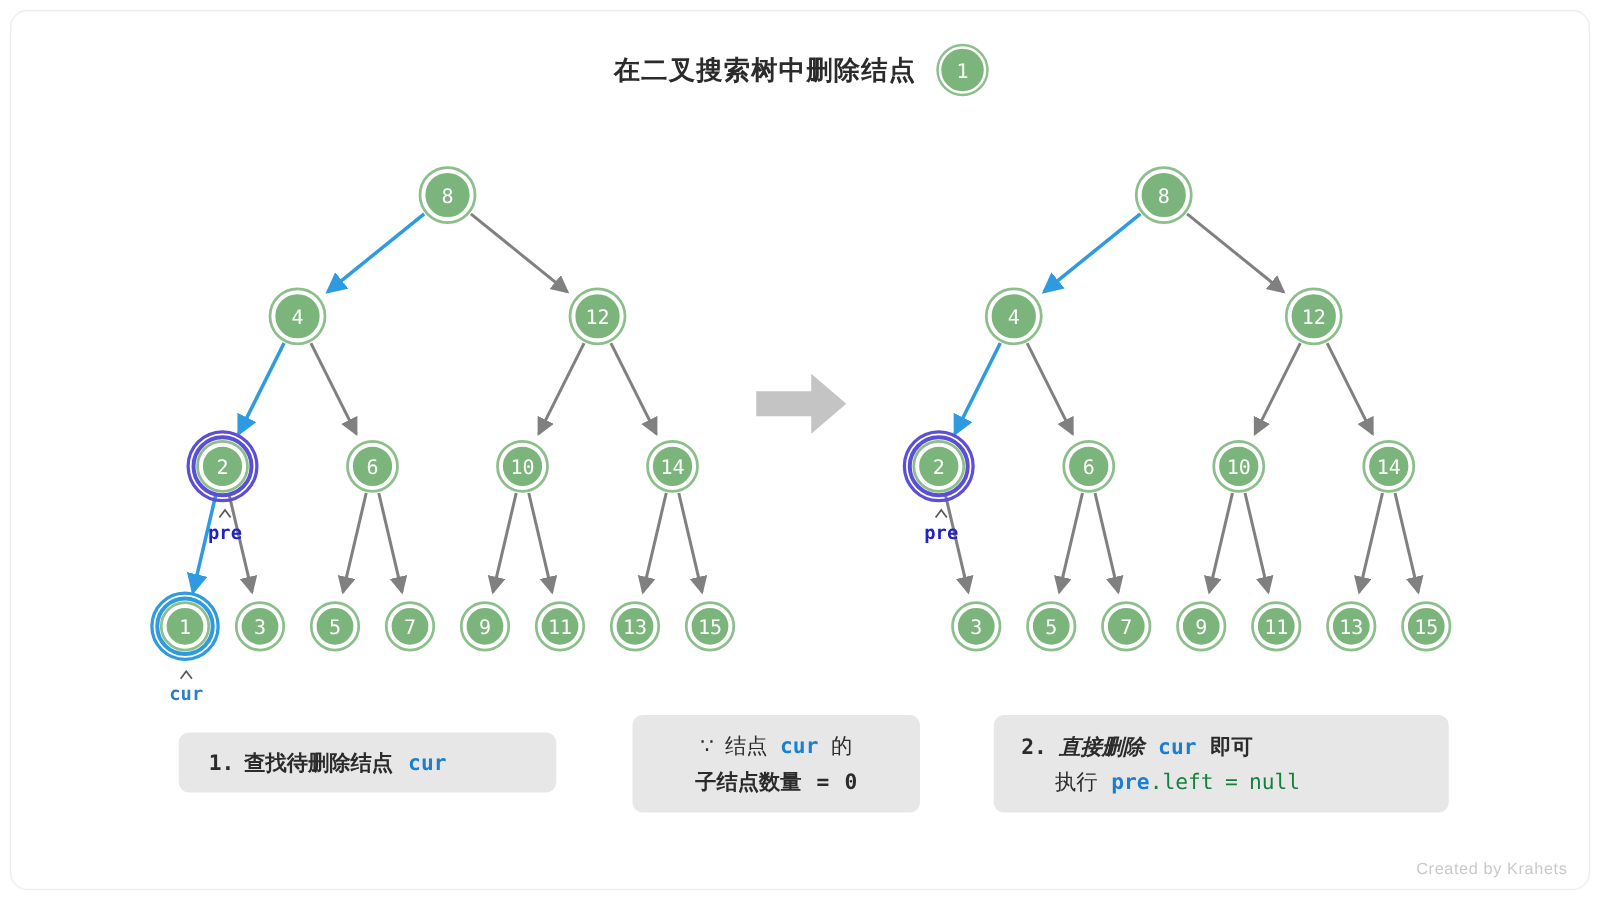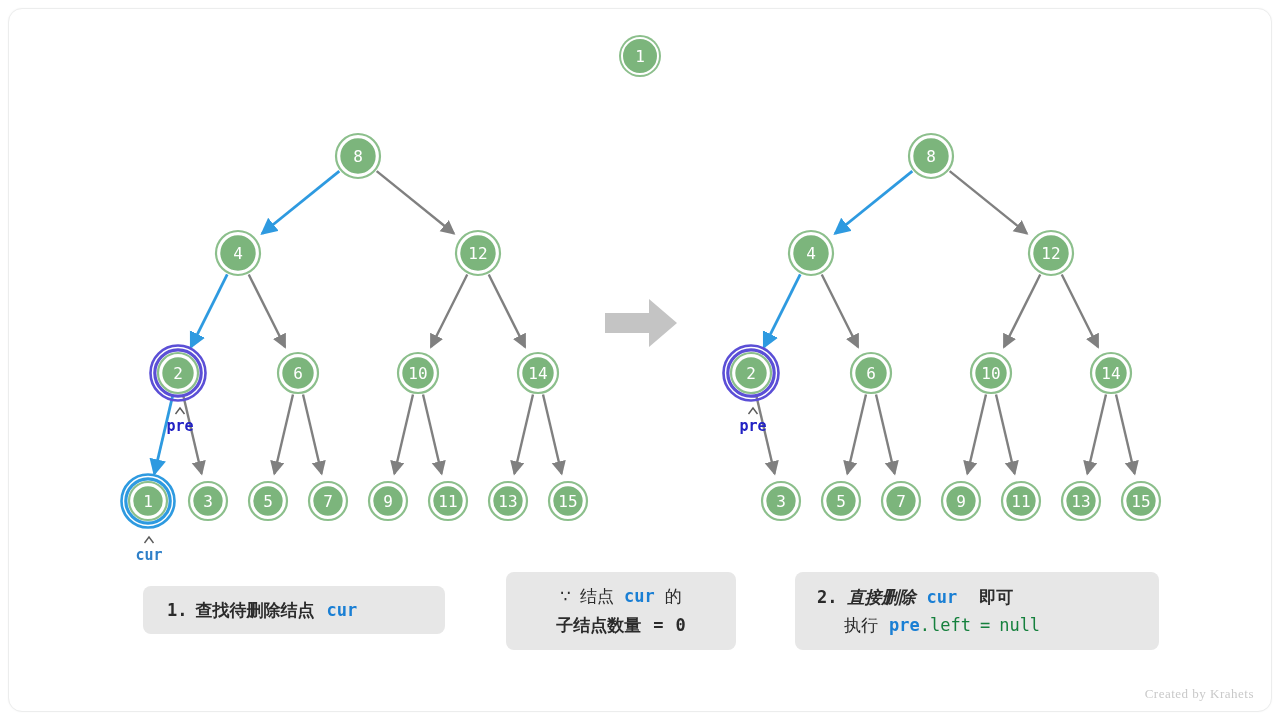--- a/index.html
+++ b/index.html
@@ -181,33 +181,34 @@
     width: 364px;
     height: 78px;
     padding-left: 22px;
   }
 
   
   #footer {
     position: absolute;
     right: 26px;
     bottom: 18px;
-    font-family: Liberation Serif, serif;
+    font-family: Liberation Sans, sans-serif;
     font-size: 13px;
     color: #c9c9c9;
     letter-spacing: 0.5px;
   }
 </style>
 </head>
 <body>
 
 <div id="stage">
   <div id="card"></div>
 
   <div id="title-row">
+    <div id="title-text">在二叉搜索树中删除结点</div>
     <div id="title-badge">1</div>
   </div>
 
   <svg id="diagram" viewBox="0 0 1280 720" xmlns="http://www.w3.org/2000/svg">
     <defs>
       <marker id="ah-gray" markerWidth="7" markerHeight="7" refX="5.2" refY="3" orient="auto">
         <path d="M0,0 L6,3 L0,6 z" fill="#808080"></path>
       </marker>
       <marker id="ah-blue" markerWidth="7" markerHeight="7" refX="5.2" refY="3" orient="auto">
         <path d="M0,0 L6,3 L0,6 z" fill="#2e9ae0"></path>
@@ -444,21 +445,21 @@
       <span class="mono-dark" style="margin-left:12px;">=</span>
       <span class="mono-dark" style="margin-left:12px;">0</span>
     </div>
   </div>
 
   <div class="caption" id="caption-right">
     <div class="cap-line">
       <span class="mono-dark">2.</span>
       <span class="zh" style="margin-left:10px;font-style:italic;">直接删除</span>
       <span class="mono-blue" style="margin-left:11px;">cur</span>
-      <span class="zh" style="margin-left:22px;">即可</span>
+      <span class="zh" style="margin-left:11px;">即可</span>
     </div>
     <div class="cap-line" style="margin-top:5px;">
       <span class="zh-normal" style="margin-left:27px;">执行</span>
       <span class="mono-blue" style="margin-left:11px;">pre</span>
       <span class="mono-gray">.left</span>
       <span class="mono-gray" style="margin-left:9px;">=</span>
       <span class="mono-gray" style="margin-left:9px;">null</span>
     </div>
   </div>
 

